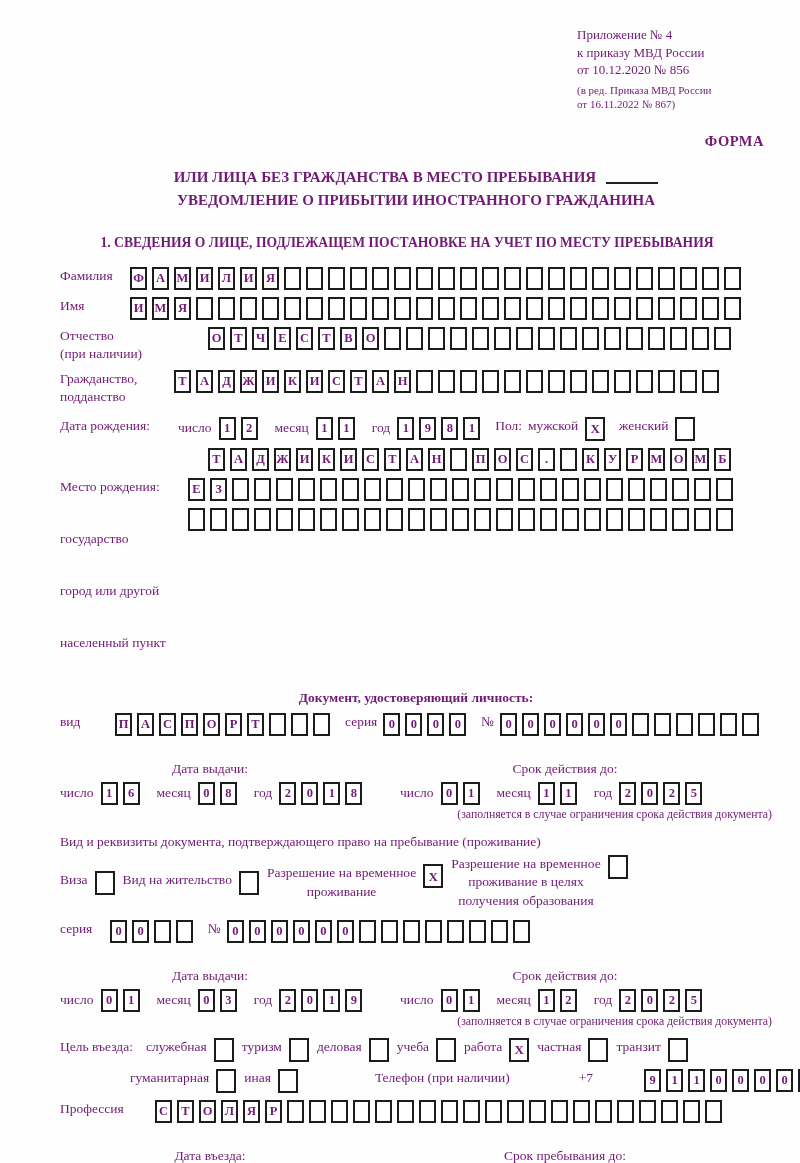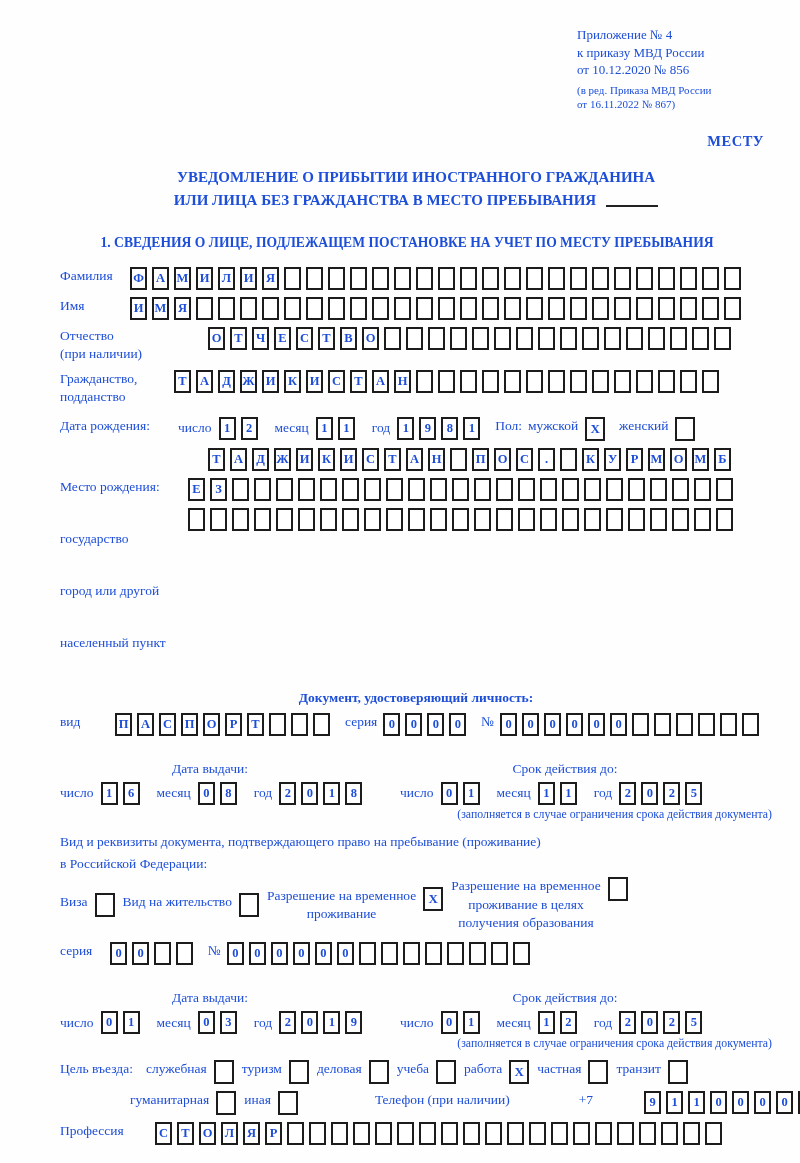--- a/index.html
+++ b/index.html
@@ -1,20 +1,20 @@
 <!DOCTYPE html>
 <html><head>
 <meta charset="utf-8">
 <style>
   html,body{margin:0;padding:0;background:#ffffff;}
   .page{
     width:800px;height:1163px;box-sizing:border-box;
     padding:26px 28px 0 60px;
     font-family:"Liberation Serif","DejaVu Serif",serif;
-    color:#1d4ed8;background:#fefefe;position:relative;overflow:hidden;
+    color:#701a75;background:#fefefe;position:relative;overflow:hidden;
     font-size:13.5px;line-height:1.35;
   }
   
   .hdr{margin-left:auto;width:195px;font-size:13px;}
   .hdr div{white-space:nowrap;}
   .hdr .amend{font-size:11px;margin-top:4px;}
   .forma{text-align:right;font-weight:bold;font-size:14.5px;margin-top:20px;padding-right:8px;letter-spacing:.5px;}
   
   .title{text-align:center;font-weight:bold;font-size:15px;margin-top:14px;line-height:1.55;}
   .title .uline{display:inline-block;width:52px;border-bottom:2.5px solid #222;transform:translateY(2px);margin-left:10px;}
@@ -66,25 +66,25 @@
 <div class="page">
 
   <div class="hdr">
     <div>Приложение № 4</div>
     <div>к приказу МВД России</div>
     <div>от 10.12.2020 № 856</div>
     <div class="amend">(в ред. Приказа МВД России</div>
     <div class="amend" style="margin-top:0">от 16.11.2022 № 867)</div>
   </div>
 
-  <div class="forma">МЕСТУ</div>
+  <div class="forma">ФОРМА</div>
 
   <div class="title">
+    <div><span>ИЛИ ЛИЦА БЕЗ ГРАЖДАНСТВА В МЕСТО ПРЕБЫВАНИЯ</span><span class="uline"></span></div>
     <div>УВЕДОМЛЕНИЕ О ПРИБЫТИИ ИНОСТРАННОГО ГРАЖДАНИНА</div>
-    <div><span>ИЛИ ЛИЦА БЕЗ ГРАЖДАНСТВА В МЕСТО ПРЕБЫВАНИЯ</span><span class="uline"></span></div>
   </div>
 
   <div class="sec-head">1. СВЕДЕНИЯ О ЛИЦЕ, ПОДЛЕЖАЩЕМ ПОСТАНОВКЕ НА УЧЕТ ПО МЕСТУ ПРЕБЫВАНИЯ</div>
 
   <div class="frow">
     <span class="flabel w70">Фамилия</span>
     <span class="cells">
         <span class="cell filled">Ф</span>
         <span class="cell filled">А</span>
         <span class="cell filled">М</span>
@@ -418,21 +418,20 @@
             <span class="cell filled">0</span>
             <span class="cell filled">2</span>
             <span class="cell filled">5</span>
           </span>
         </span>
     </div>
   </div>
   <div class="caption">(заполняется в случае ограничения срока действия документа)</div>
 
   <div class="intro">Вид и реквизиты документа, подтверждающего право на пребывание (проживание)</div>
-  <div class="intro" style="margin-top:2px">в Российской Федерации:</div>
   <div class="optrow gap8" style="">
       <span class="opt">
         <span class="opt-label">Виза</span>
         <span class="cb"></span>
       </span>
       <span class="opt">
         <span class="opt-label">Вид на жительство</span>
         <span class="cb"></span>
       </span>
       <span class="opt multi">

